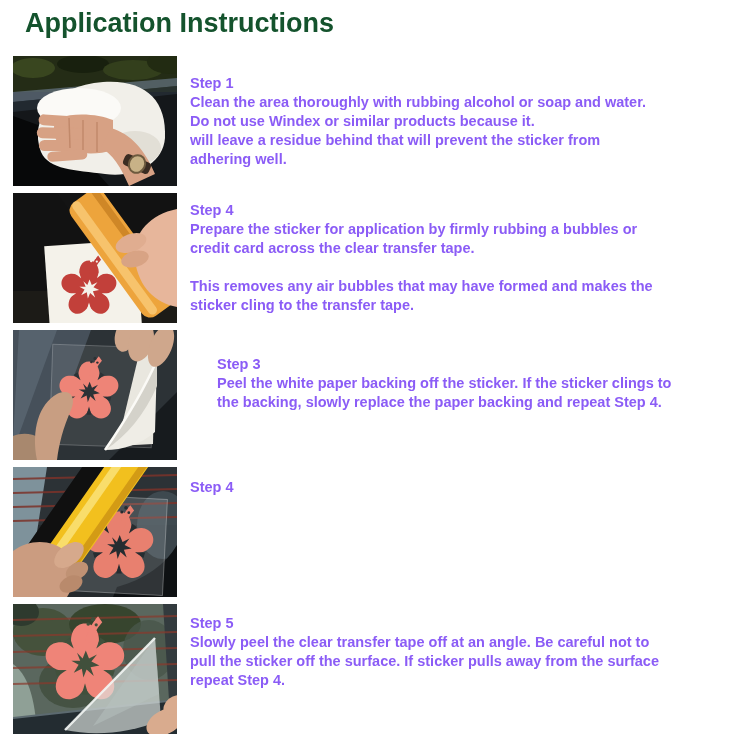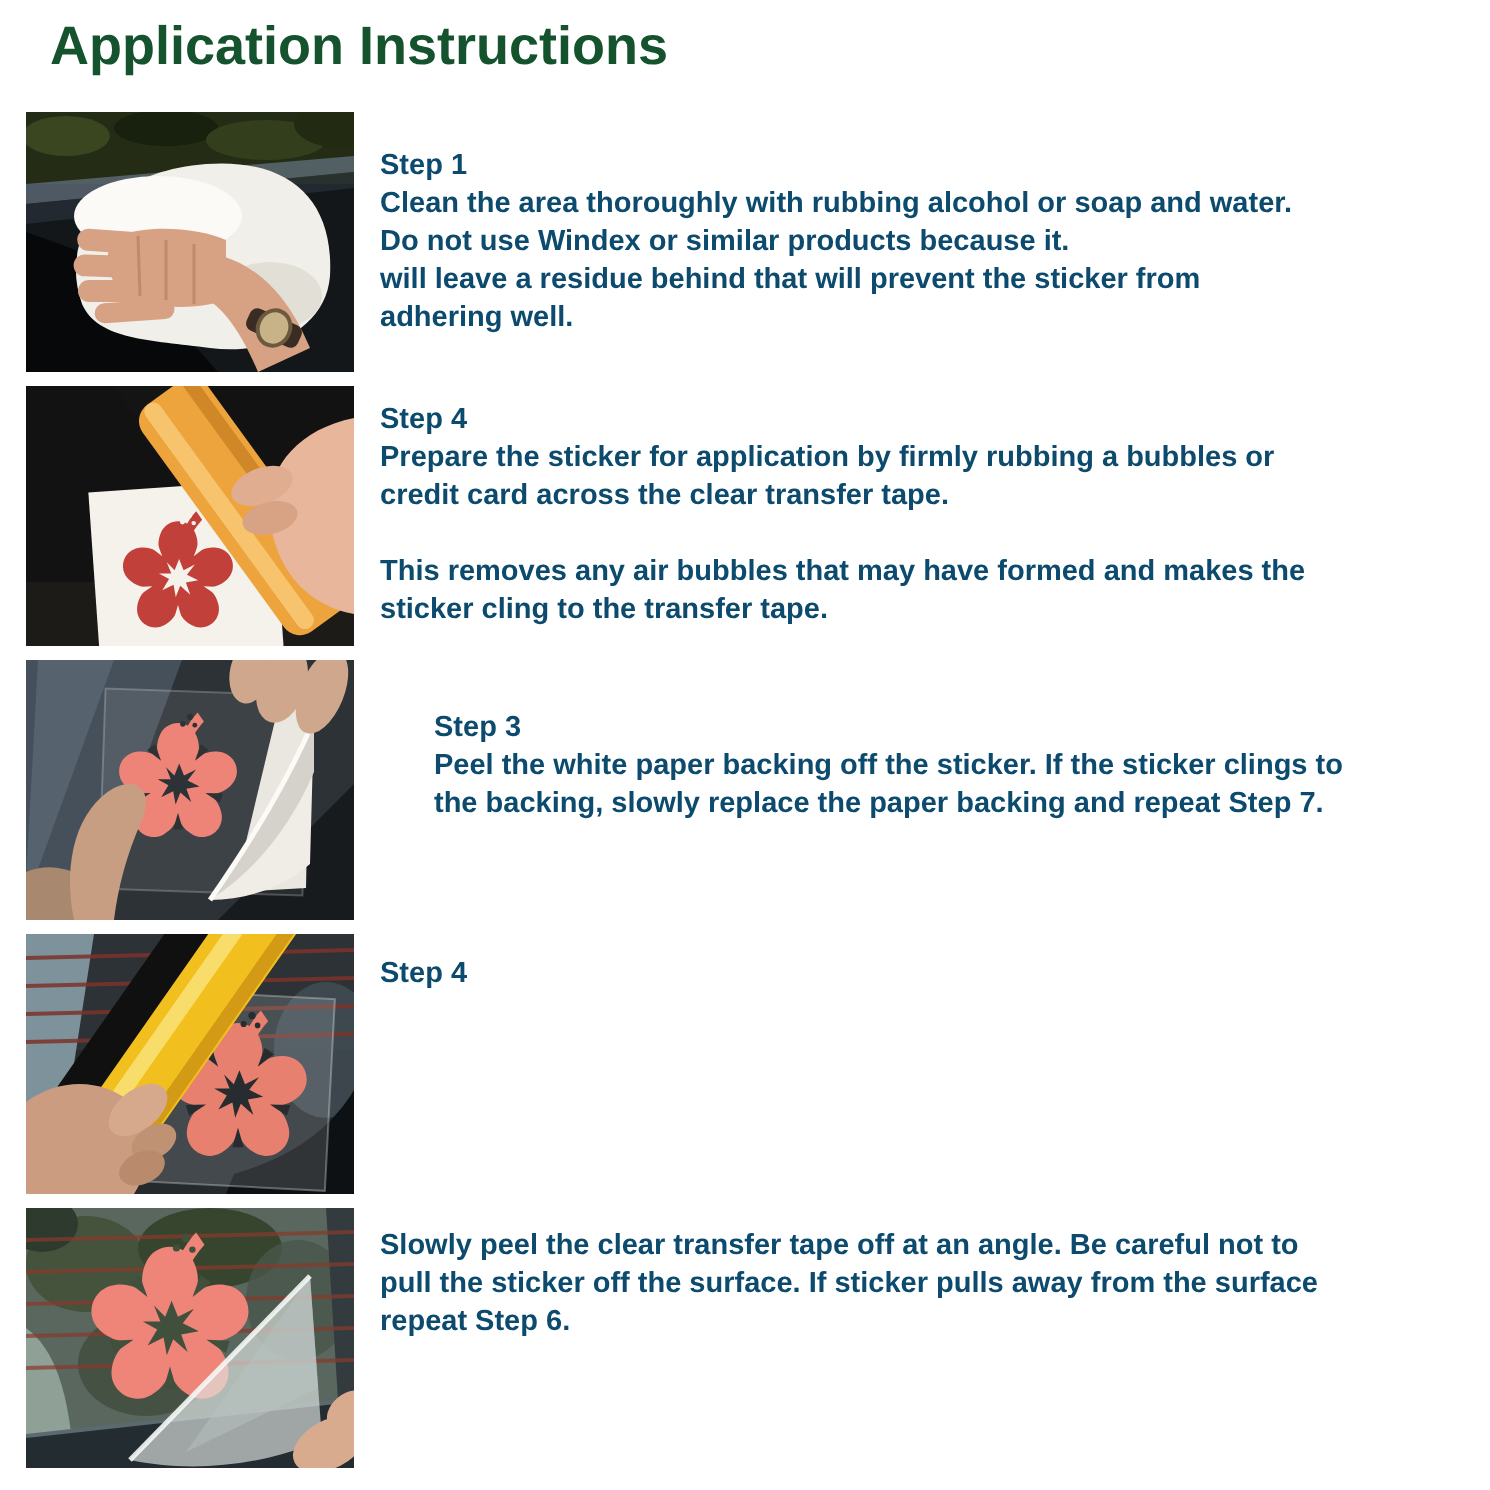--- a/index.html
+++ b/index.html
@@ -25,21 +25,21 @@
     overflow: hidden; background: #222;
   }
   .photo svg { display: block; }
   .step-body {
     margin-left: 13px;
     padding-top: 14px;
     width: 552px;
     font-weight: bold;
     font-size: 14.5px;
     line-height: 19px;
-    color: #0c4a6e;
+    color: #8b5cf6;
   }
   .row-1 .step-body { padding-top: 18px; }
   .row-2 .step-body { padding-top: 8px; }
   .row-3 .step-body { padding-top: 25px; margin-left: 40px; }
   .row-4 .step-body { padding-top: 11px; }
   .row-5 .step-body { padding-top: 10px; }
   .step-label { }
   .step-text { white-space: pre-line; }
   
   .hib-petals { fill: var(--petal, #ee8477); }
@@ -185,21 +185,21 @@
           </g>
           <g>
             <path d="M0,130 L0,106 C14,100 30,106 38,118 L42,130 Z" fill="#a8886e"></path>
             <path d="M24,130 C18,100 26,74 44,64 C56,58 64,66 58,80 C50,98 46,114 44,130 Z" fill="#c89e82"></path>
           </g>
         </svg>
       </div>
       <div class="step-body">
         <div class="step-label">Step 3</div>
         <div class="step-text">Peel the white paper backing off the sticker. If the sticker clings to
-the backing, slowly replace the paper backing and repeat Step 7.</div>
+the backing, slowly replace the paper backing and repeat Step 4.</div>
       </div>
     </div>
 
     <div class="row row-4">
       <div class="photo">
         <svg width="164" height="130" viewBox="0 0 164 130">
           <rect width="164" height="130" fill="#252a2d"></rect>
           <rect width="164" height="58" fill="#2e3538" opacity="0.8"></rect>
           <path d="M0,0 L34,0 L14,130 L0,130 Z" fill="#7e929b"></path>
           <ellipse cx="150" cy="58" rx="26" ry="34" fill="#46525a" opacity="0.7"></ellipse>
@@ -261,20 +261,21 @@
             <path d="M80,122 L142,34 L146,90 Z" fill="#b8c2bf" opacity="0.5"></path>
             <path d="M52,126 L142,34" stroke="#f4f7f5" stroke-width="2.5" opacity="0.9" fill="none"></path>
           </g>
           <g fill="#d9ab8e">
             <ellipse cx="152" cy="118" rx="20" ry="12" transform="rotate(-28 152 118)"></ellipse>
             <ellipse cx="161" cy="101" rx="12" ry="8" transform="rotate(-40 161 101)"></ellipse>
           </g>
         </svg>
       </div>
       <div class="step-body">
+        <div class="step-label">Step 5</div>
         <div class="step-text">Slowly peel the clear transfer tape off at an angle. Be careful not to
 pull the sticker off the surface. If sticker pulls away from the surface
-repeat Step 6.</div>
+repeat Step 4.</div>
       </div>
     </div>
 
   </div>
 </div>
 
 </body></html>

